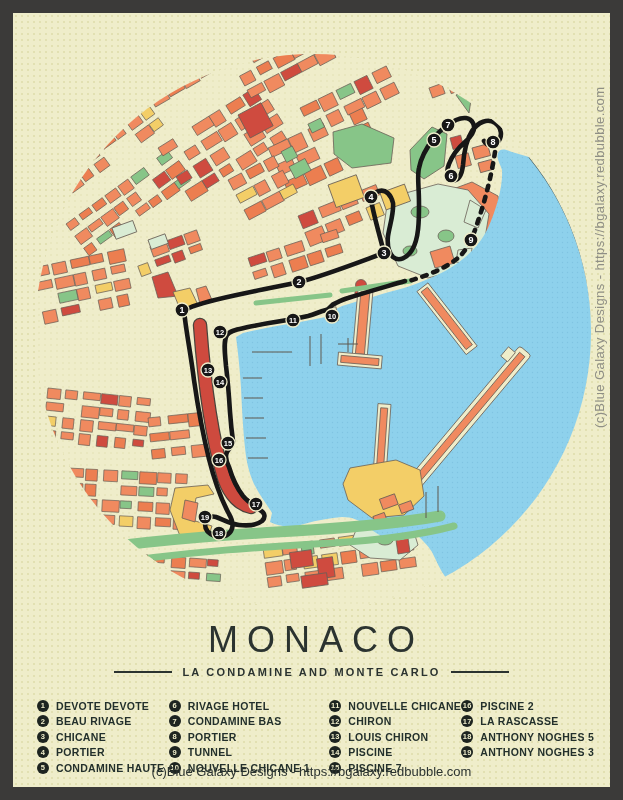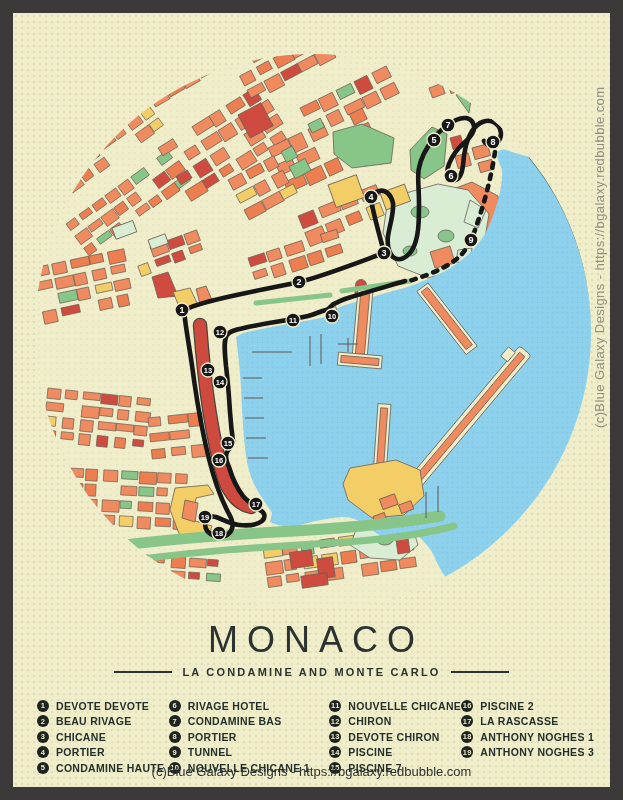--- a/index.html
+++ b/index.html
@@ -647,21 +647,21 @@
         <div class="legend-item">
           <span class="legend-bullet">11</span>
           <span>NOUVELLE CHICANE 2</span>
         </div>
         <div class="legend-item">
           <span class="legend-bullet">12</span>
           <span>CHIRON</span>
         </div>
         <div class="legend-item">
           <span class="legend-bullet">13</span>
-          <span>DEVOTE CHIRON</span>
+          <span>LOUIS CHIRON</span>
         </div>
         <div class="legend-item">
           <span class="legend-bullet">14</span>
           <span>PISCINE</span>
         </div>
         <div class="legend-item">
           <span class="legend-bullet">15</span>
           <span>PISCINE 7</span>
         </div>
       </div>
@@ -669,21 +669,21 @@
         <div class="legend-item">
           <span class="legend-bullet">16</span>
           <span>PISCINE 2</span>
         </div>
         <div class="legend-item">
           <span class="legend-bullet">17</span>
           <span>LA RASCASSE</span>
         </div>
         <div class="legend-item">
           <span class="legend-bullet">18</span>
-          <span>ANTHONY NOGHES 1</span>
+          <span>ANTHONY NOGHES 5</span>
         </div>
         <div class="legend-item">
           <span class="legend-bullet">19</span>
           <span>ANTHONY NOGHES 3</span>
         </div>
       </div>
     </div>
 
   <div class="copyright-bottom">(c)Blue Galaxy Designs -  https://bgalaxy.redbubble.com</div>
   <div class="copyright-side">(c)Blue Galaxy Designs -  https://bgalaxy.redbubble.com</div>

